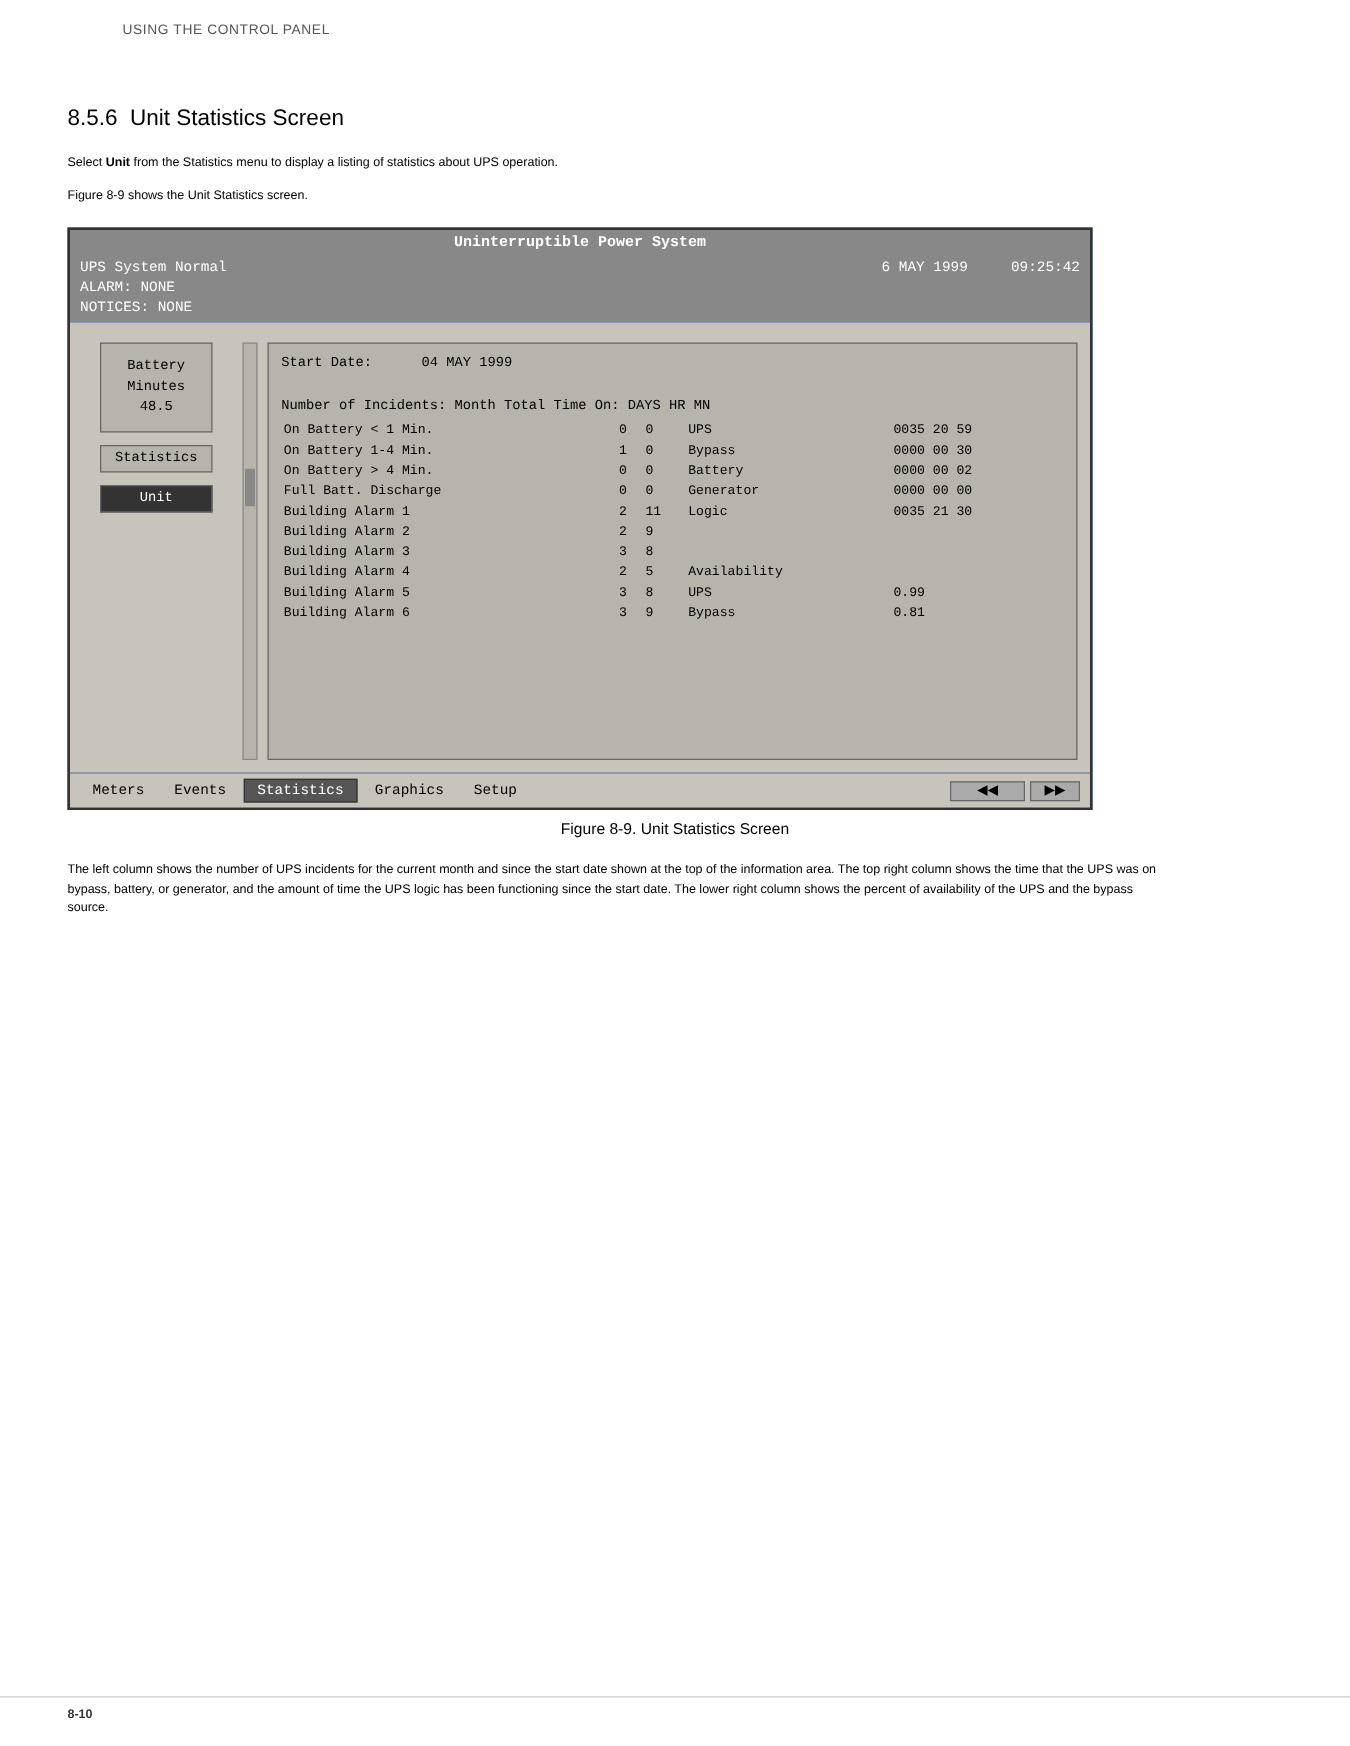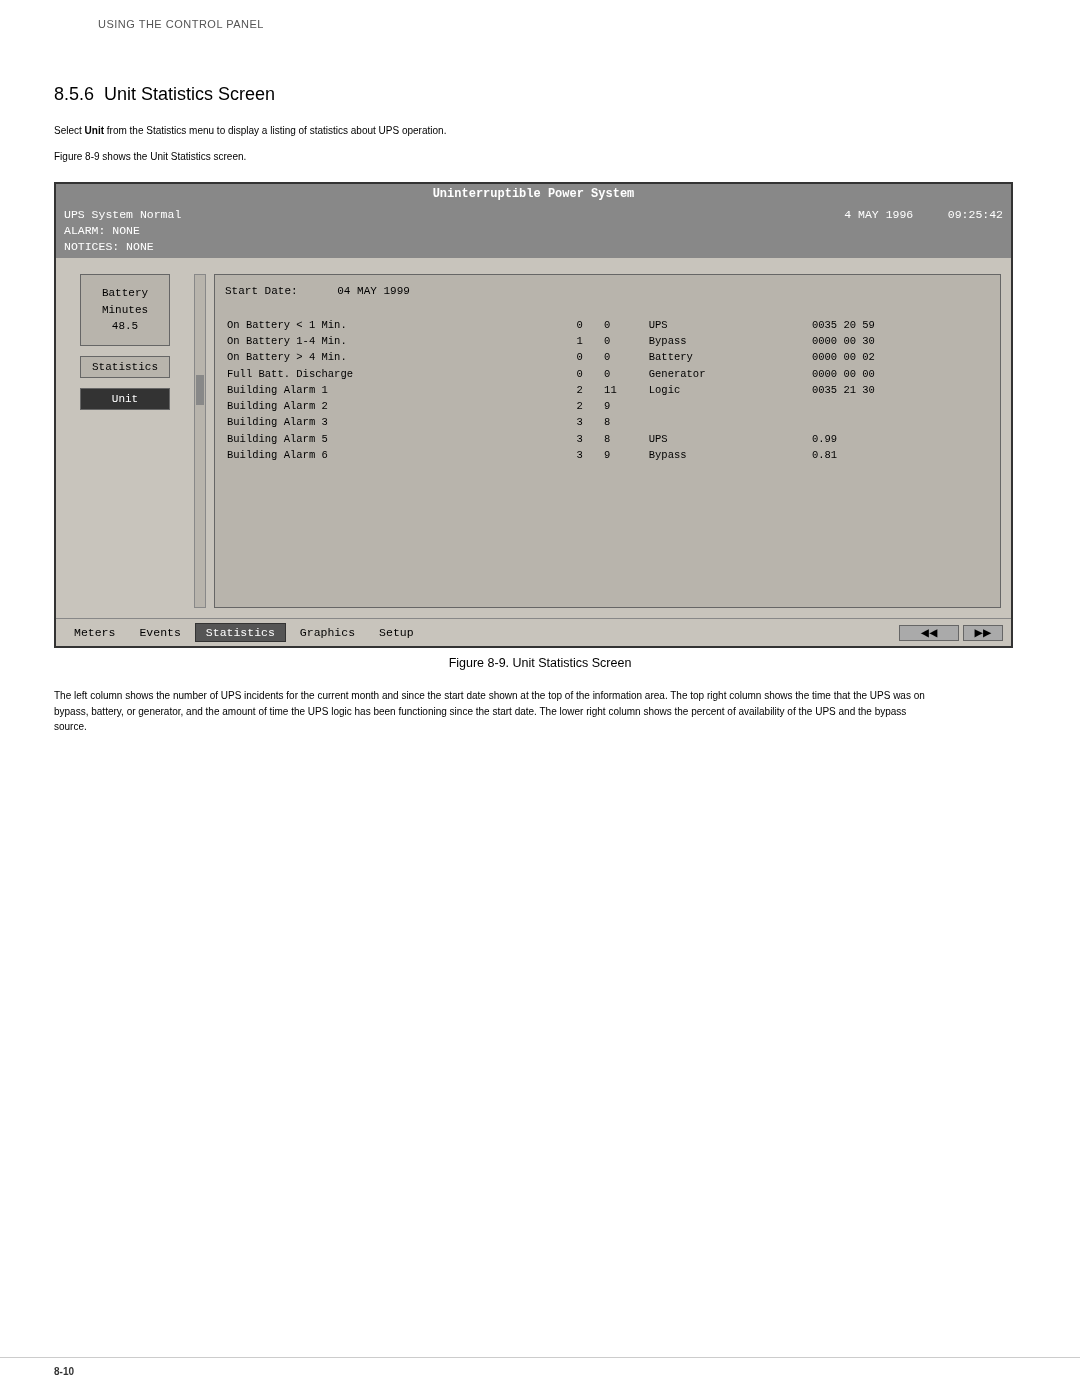--- a/index.html
+++ b/index.html
@@ -53,21 +53,21 @@
       text-align: center;
       font-size: 12.5px;
       font-weight: normal;
       margin-top: 8px;
       margin-bottom: 18px;
     }
 
     
     .screen-container {
       border: 2px solid #333;
-      width: 959px;
+      width: 820px;
       margin: 18px 0 6px 0;
       background: #1d4ed8;
       font-family: 'Courier New', Courier, monospace;
     }
 
     .screen-title-bar {
       background: #888;
       color: #fff;
       text-align: center;
       font-size: 12px;
@@ -285,21 +285,21 @@
 
     <div class="screen-title-bar">Uninterruptible Power System</div>
 
     <div class="screen-header">
       <div class="screen-header-left">
         <div>UPS System Normal</div>
         <div>ALARM:  NONE</div>
         <div>NOTICES: NONE</div>
       </div>
       <div class="screen-header-right">
-        <span>4 MAY 1996</span>
+        <span>6 MAY 1999</span>
         &nbsp;&nbsp;&nbsp;
         <span>09:25:42</span>
       </div>
     </div>
 
     <div class="screen-body">
 
       <div class="left-panel">
 
         <div class="battery-box">
@@ -319,20 +319,21 @@
       </div>
 
       <div class="right-panel">
 
         <div class="start-date-line">
           <span>Start Date:</span>
           &nbsp;&nbsp;&nbsp;&nbsp;
           <span>04 MAY 1999</span>
         </div>
 
+        <div class="incidents-header">Number of Incidents: Month Total  Time On:  DAYS HR MN</div>
 
         <table class="data-table">
           <tbody>
             <tr>
               <td>On Battery &lt; 1 Min.</td>
               <td>0</td>
               <td>0</td>
               <td>UPS</td>
               <td>0035 20 59</td>
             </tr>
@@ -369,20 +370,27 @@
               <td>2</td>
               <td>9</td>
               <td></td>
               <td></td>
             </tr>
             <tr>
               <td>Building Alarm 3</td>
               <td>3</td>
               <td>8</td>
               <td></td>
+              <td></td>
+            </tr>
+            <tr>
+              <td>Building Alarm 4</td>
+              <td>2</td>
+              <td>5</td>
+              <td>Availability</td>
               <td></td>
             </tr>
             <tr>
               <td>Building Alarm 5</td>
               <td>3</td>
               <td>8</td>
               <td>UPS</td>
               <td>0.99</td>
             </tr>
             <tr>

